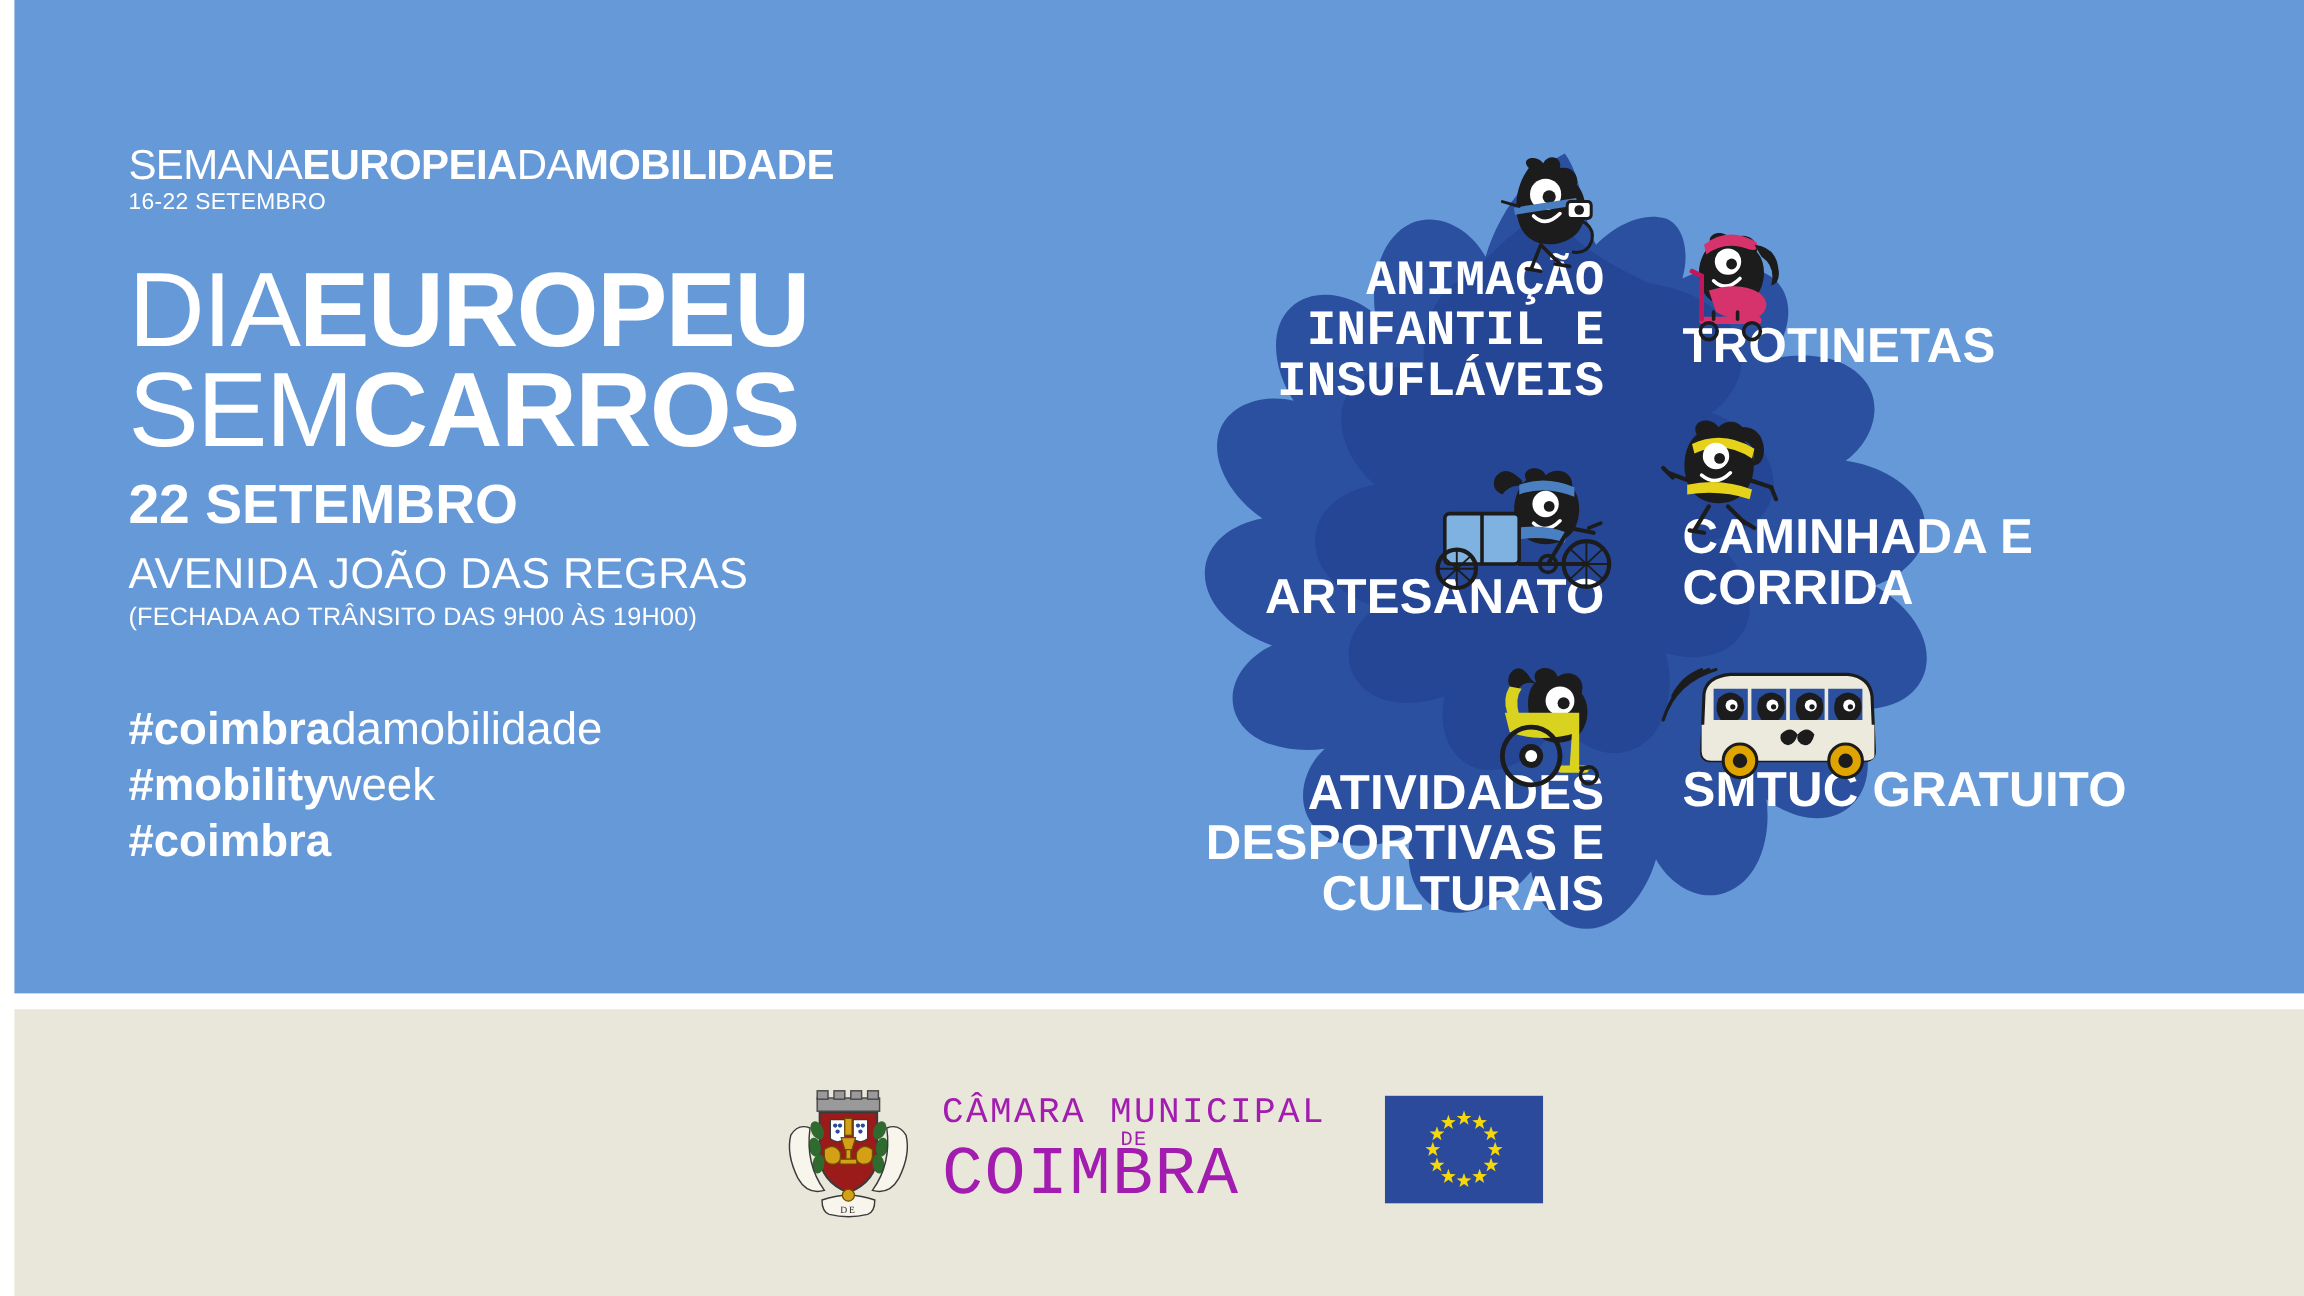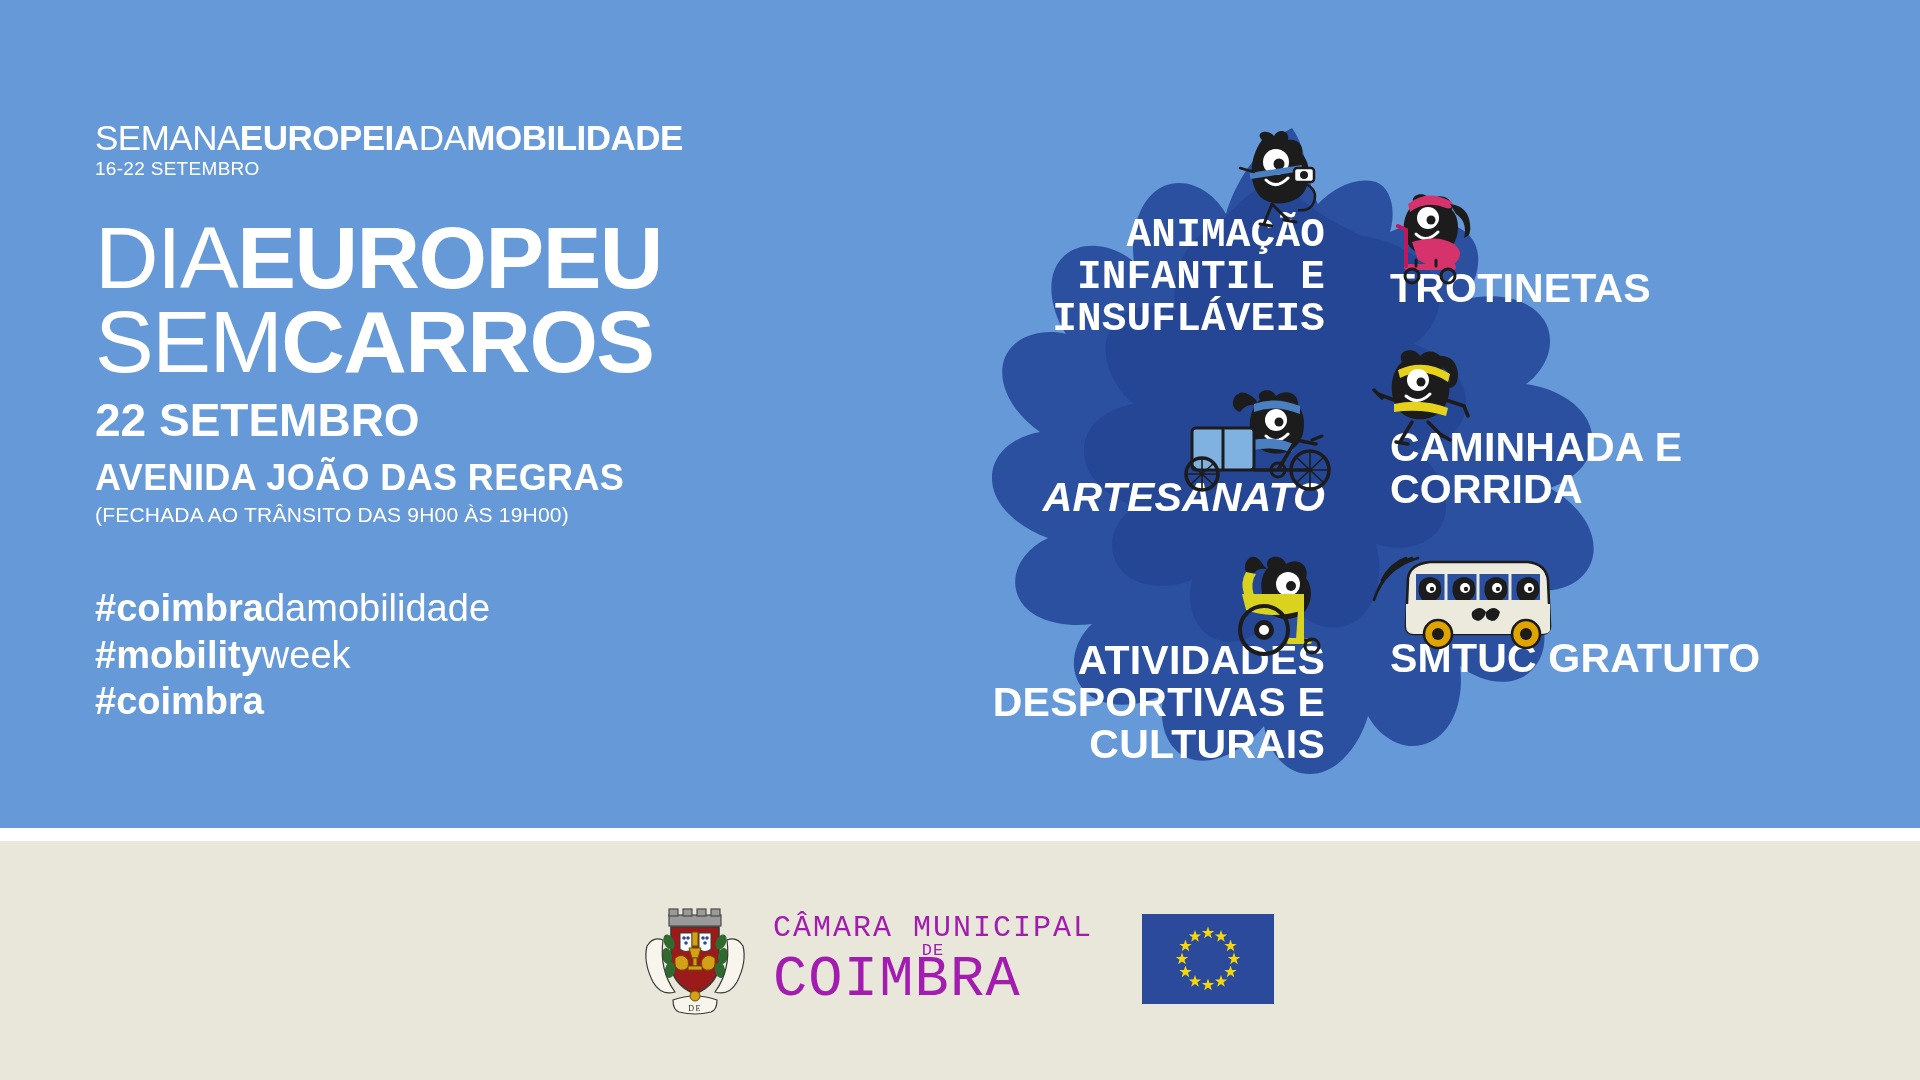--- a/index.html
+++ b/index.html
@@ -2,21 +2,21 @@
 <html><head>
 <meta charset="utf-8">
 <title>Dia Europeu Sem Carros — Coimbra</title>
 <style>
   html,body{margin:0;padding:0;}
   body{
     width:1920px;height:1080px;overflow:hidden;
     font-family:"Liberation Sans","DejaVu Sans",sans-serif;
     background:#ffffff;
   }
-  #poster{position:relative;width:1580px;height:1080px;}
+  #poster{position:relative;width:1580px;height:1080px;margin-left:12px;}
 
   
   .blue-panel{
     position:absolute;left:0;top:0;width:1920px;height:828px;
     background:#6699d8;overflow:hidden;
   }
   .white-stripe{
     position:absolute;left:0;top:828px;width:1920px;height:13px;background:#ffffff;
   }
   .cream-panel{
@@ -28,38 +28,38 @@
 
   .sem-line{font-size:35px;letter-spacing:-0.5px;line-height:1;white-space:nowrap;font-weight:300;}
   .sem-line b{font-weight:700;}
   .sem-dates{font-size:19px;font-weight:400;letter-spacing:0.3px;margin-top:3px;}
 
   .big1,.big2{font-size:88px;line-height:0.95;letter-spacing:-1.5px;font-weight:300;white-space:nowrap;}
   .big1{margin-top:36px;}
   .big1 b,.big2 b{font-weight:700;}
 
   .date-line{font-size:46px;font-weight:700;letter-spacing:0px;margin-top:12px;line-height:1.1;}
-  .avenue{font-size:36px;font-weight:700;letter-spacing:0.4px;margin-top:12px;line-height:1.1;}
+  .avenue{font-size:36px;font-weight:400;letter-spacing:0.4px;margin-top:12px;line-height:1.1;}
   .closed{font-size:21px;font-weight:400;letter-spacing:0.2px;margin-top:6px;}
 
   .tags{margin-top:58px;font-size:38px;line-height:1.22;font-weight:300;}
   .tags div{white-space:nowrap;}
   .tags b{font-weight:700;}
 
   
   .splat-wrap{position:absolute;left:940px;top:120px;width:700px;height:700px;}
   .splat-svg{position:absolute;left:0;top:0;width:700px;height:700px;}
 
   .act{position:absolute;color:#ffffff;font-weight:700;letter-spacing:0.2px;
        line-height:1.02;text-transform:uppercase;}
   .act-l{text-align:right;}
   .act-r{text-align:left;}
 
   .act-anim{left:935px;top:215px;width:390px;font-size:41px;font-family:Liberation Mono, monospace;}
-  .act-arte{left:935px;top:477px;width:390px;font-size:41px;font-style:italic;}
+  .act-arte{left:935px;top:477px;width:390px;font-size:41px;}
   .act-ativ{left:920px;top:640px;width:405px;font-size:41px;}
 
   .act-trot{left:1390px;top:268px;width:420px;font-size:41px;}
   .act-cami{left:1390px;top:427px;width:420px;font-size:41px;}
   .act-smtu{left:1390px;top:638px;width:420px;font-size:41px;}
 
   .mascot{position:absolute;}
 
   
   .footer-row{

